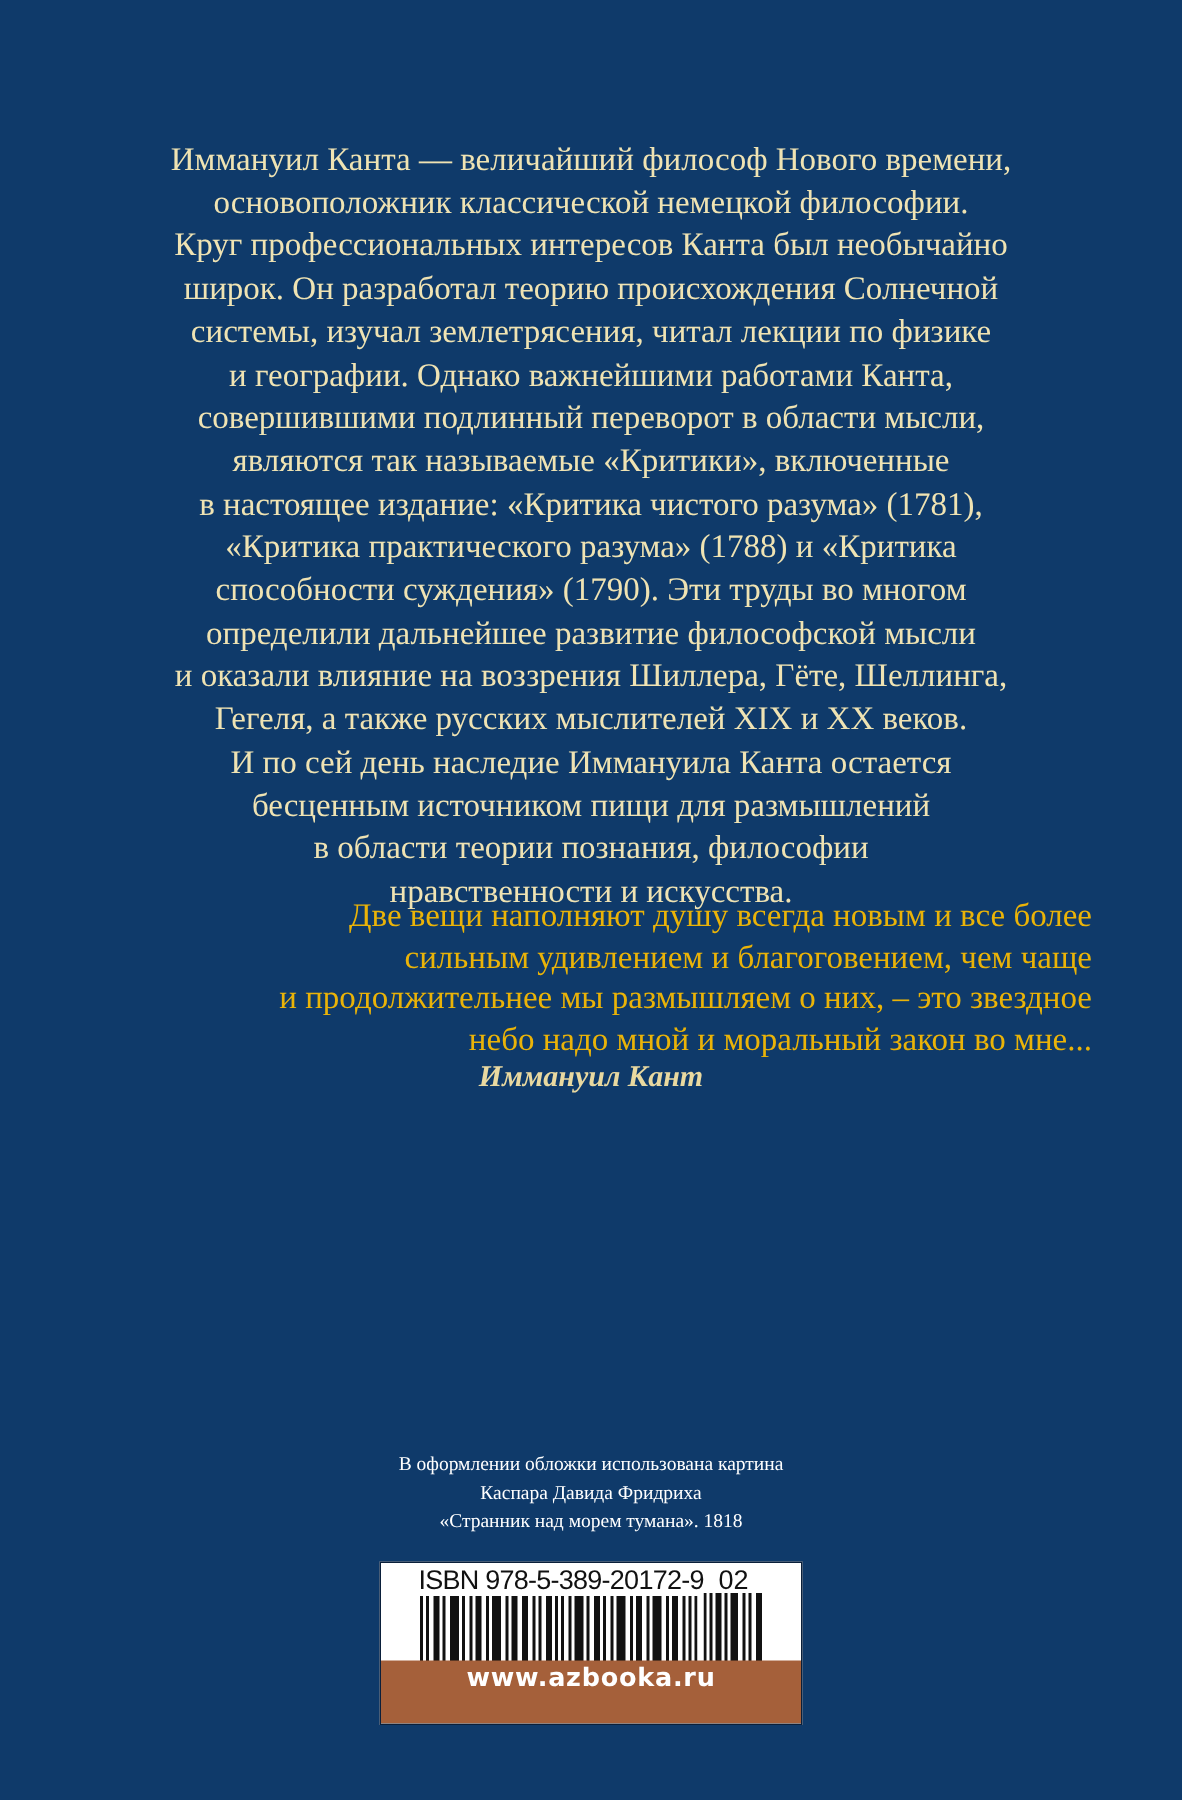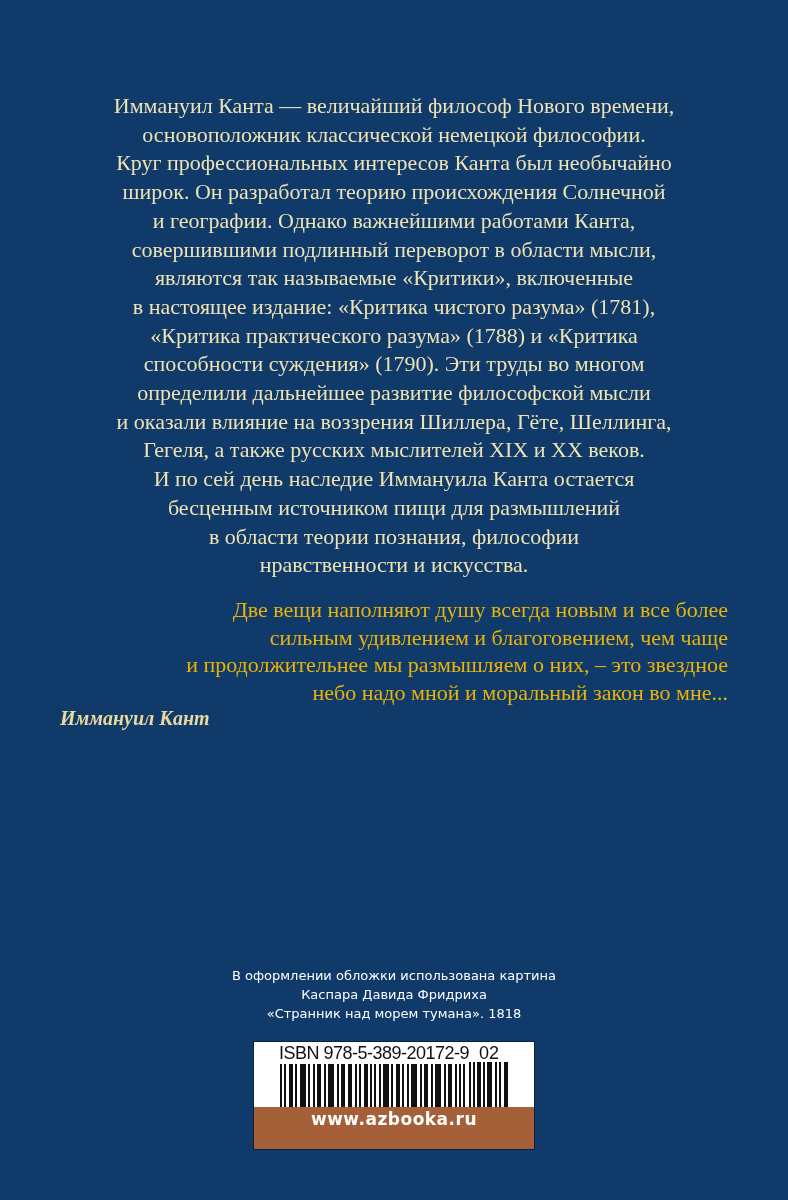--- a/index.html
+++ b/index.html
@@ -25,37 +25,37 @@
     text-align: right;
     color: #eab308;
     font-family: "Liberation Serif", "DejaVu Serif", serif;
     font-size: 22px;
     line-height: 27.5px;
   }
   .quote .line { display: block; white-space: nowrap; }
   .quote-author {
     position: absolute;
     left: 60px; width: 668px; top: 707px;
-    text-align: left;
+    text-align: center;
     color: #e9d9a0;
     font-family: "Liberation Serif", "DejaVu Serif", serif;
     font-style: italic;
     font-weight: bold;
     font-size: 20px;
   }
   .credit {
     position: absolute;
     left: 100px; width: 588px; top: 966px;
     text-align: center;
     color: #ffffff;
     font-family: "DejaVu Sans", "Liberation Sans", sans-serif;
     font-size: 13px;
     line-height: 19px;
   }
-  .credit .line { display: block; white-space: nowrap; }
+  .credit .line { display: block; white-space: nowrap; font-family: Liberation Serif, serif; }
   .barcode-box {
     position: absolute;
     left: 253px; top: 1041px;
     width: 282px; height: 109px;
     background: #ffffff;
     border: 1px solid #0a1f3a;
     box-sizing: border-box;
     overflow: hidden;
   }
   .isbn-text {
@@ -99,20 +99,21 @@
   }
 </style>
 </head>
 <body>
 
 <div class="annotation">
   <span class="line">Иммануил Канта — величайший философ Нового времени,</span>
   <span class="line">основоположник классической немецкой философии.</span>
   <span class="line">Круг профессиональных интересов Канта был необычайно</span>
   <span class="line">широк. Он разработал теорию происхождения Солнечной</span>
+  <span class="line">системы, изучал землетрясения, читал лекции по физике</span>
   <span class="line">и географии. Однако важнейшими работами Канта,</span>
   <span class="line">совершившими подлинный переворот в области мысли,</span>
   <span class="line">являются так называемые «Критики», включенные</span>
   <span class="line">в настоящее издание: «Критика чистого разума» (1781),</span>
   <span class="line">«Критика практического разума» (1788) и «Критика</span>
   <span class="line">способности суждения» (1790). Эти труды во многом</span>
   <span class="line">определили дальнейшее развитие философской мысли</span>
   <span class="line">и оказали влияние на воззрения Шиллера, Гёте, Шеллинга,</span>
   <span class="line">Гегеля, а также русских мыслителей XIX и XX веков.</span>
   <span class="line">И по сей день наследие Иммануила Канта остается</span>

